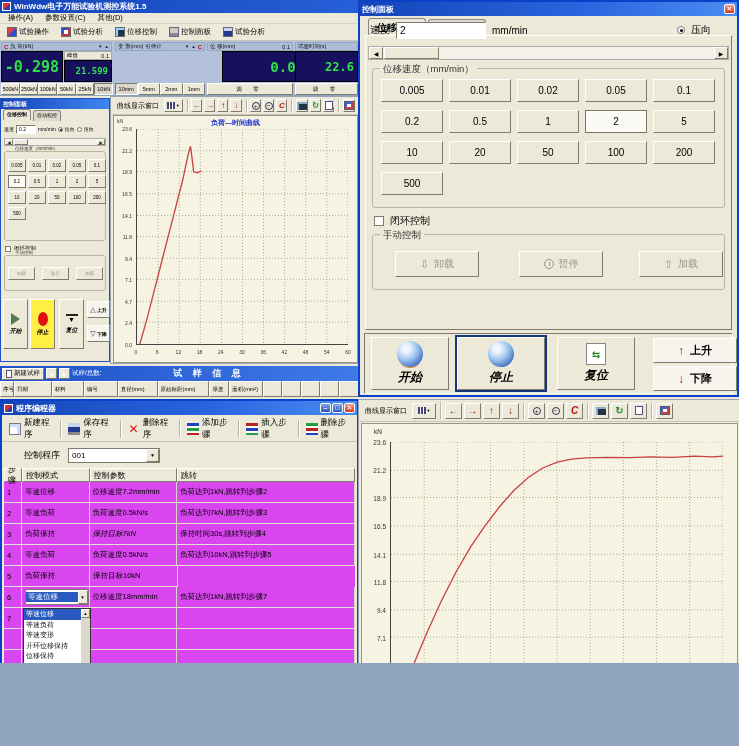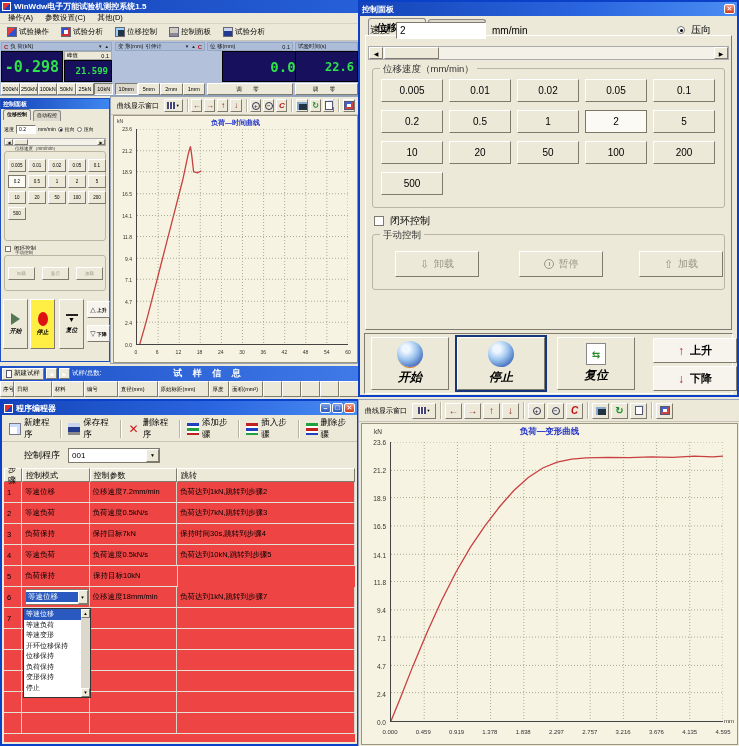--- a/index.html
+++ b/index.html
@@ -1,17 +1,17 @@
 <!DOCTYPE html>
 <html><head>
 <meta charset="utf-8">
 <style>
 *{margin:0;padding:0;box-sizing:border-box;font-family:"Liberation Sans","DejaVu Sans",sans-serif;}
 body{background:#8fa3bd;overflow:hidden}
-#screen{position:relative;width:739px;height:746px;background:#9aa8c0}
+#screen{position:relative;width:739px;height:663px;background:#9aa8c0}
 .win{position:absolute;background:#ece9d8}
 .tbar{height:13px;background:linear-gradient(90deg,#1544b8,#2a66e0 60%,#4a8cf2);color:#fff;font-size:8px;font-weight:bold;display:flex;align-items:center;padding:0 2px;gap:3px;white-space:nowrap;overflow:hidden}
 .appico{width:9px;height:9px;background:linear-gradient(135deg,#e03030 50%,#2040c0 50%);border:1px solid #fff;flex:none}
 .wbtns{margin-left:auto;display:flex;gap:1px}
 .wb{width:11px;height:10px;border:1px solid #fff;border-radius:2px;background:linear-gradient(#7da2e8,#2a56b8);color:#fff;font-size:7px;line-height:8px;text-align:center}
 .wb.close{background:linear-gradient(#f09a8a,#d03818)}
 .raised{border:1px solid;border-color:#fff #7f7a6e #7f7a6e #fff;background:#ece9d8}
 .sunken{border:1px solid;border-color:#7f7a6e #fff #fff #7f7a6e;background:#fff}
 .grp{position:absolute;border:1px solid #bab6a4;border-radius:3px}
 .leg{position:absolute;top:-6px;left:7px;background:#ece9d8;padding:0 3px;color:#333}
@@ -100,21 +100,21 @@
 .pe-ico{width:12px;height:12px;flex:none}
 .pe-new{background:#fff;border:1px solid #778;box-shadow:inset -3px 3px 0 #cdf}
 .pe-save{background:#203a90;box-shadow:inset 0 4px 0 #c8d4ee,inset 0 -3px 0 #888}
 .pe-del{background:none;color:#d01818;font-weight:bold;font-size:12px;line-height:12px;text-align:center}
 .pe-add{background:repeating-linear-gradient(#2040c0 0 3px,#fff 3px 5px,#20a040 5px 8px,#fff 8px 10px,#c02020 10px 12px)}
 .pe-ins{background:repeating-linear-gradient(#c02020 0 3px,#fff 3px 5px,#2040c0 5px 8px,#fff 8px 10px,#20a040 10px 12px)}
 .pe-rem{background:repeating-linear-gradient(#20a040 0 3px,#fff 3px 5px,#c02020 5px 8px,#fff 8px 10px,#2040c0 10px 12px)}
 #pe-progrow{position:absolute;top:43px;left:0;right:0;height:22px;display:flex;align-items:center;gap:8px;padding-left:22px;font-size:9px}
 #pe-combo{width:92px;height:15px;background:#fff;border:1px solid #7f7a6e;display:flex;align-items:center;font-size:8px;padding-left:3px}
 #pe-combo .cb-btn{margin-left:auto;width:13px;height:13px;font-size:5px;display:flex;align-items:center;justify-content:center}
-#pe-table{position:absolute;top:67px;left:2px;right:2px;bottom:2px;background:#ef4444;overflow:hidden}
+#pe-table{position:absolute;top:67px;left:2px;right:2px;bottom:2px;background:#d946ef;overflow:hidden}
 .pe-hrow,.pe-row{display:flex}
 .pe-hcell{height:14px;font-size:8px;display:flex;align-items:center;padding-left:3px;border:1px solid;border-color:#fff #7f7a6e #7f7a6e #fff;background:#ece9d8}
 .pe-cell{height:21px;font-size:7.5px;display:flex;align-items:center;padding-left:3px;border-right:1px solid #d8d4c8;border-bottom:1px solid #e4e0d4;white-space:nowrap;overflow:hidden}
 .combo{width:64px;height:16px;border:1px solid #7f7a6e;background:#fff;display:flex;align-items:center}
 .combo-text{flex:1;background:#2a5ac0;color:#fff;font-size:7.5px;padding-left:2px;white-space:nowrap;overflow:hidden}
 .combo-btn{width:10px;height:14px;font-size:4.5px;display:flex;align-items:center;justify-content:center}
 #pe-dropdown{position:absolute;left:19px;top:140px;width:68px;height:90px;background:#fff;border:1px solid #333;display:flex;z-index:5}
 #dd-items{flex:1}
 .dditem{height:10.5px;font-size:7px;padding-left:2px;white-space:nowrap;overflow:hidden;color:#111;display:flex;align-items:center}
 .dditem.sel{background:#2a5ac0;color:#fff}
@@ -548,21 +548,21 @@
         </div>
         <div class="pe-row">
           <span class="pe-cell" style="width: 18px;">2</span>
           <span class="pe-cell" style="width: 68px;">等速负荷</span>
           <span class="pe-cell" style="width: 88px;">负荷速度0.5kN/s</span>
           <span class="pe-cell" style="width: 179px;">负荷达到7kN,跳转到步骤3</span>
         </div>
         <div class="pe-row">
           <span class="pe-cell" style="width: 18px;">3</span>
           <span class="pe-cell" style="width: 68px;">负荷保持</span>
-          <span class="pe-cell" style="width: 88px;">保持目标7kN</span>
+          <span class="pe-cell" style="width: 88px; font-style: italic;">保持目标7kN</span>
           <span class="pe-cell" style="width: 179px;">保持时间30s,跳转到步骤4</span>
         </div>
         <div class="pe-row">
           <span class="pe-cell" style="width: 18px;">4</span>
           <span class="pe-cell" style="width: 68px;">等速负荷</span>
           <span class="pe-cell" style="width: 88px;">负荷速度0.5kN/s</span>
           <span class="pe-cell" style="width: 179px;">负荷达到10kN,跳转到步骤5</span>
         </div>
         <div class="pe-row">
           <span class="pe-cell" style="width: 18px;">5</span>
@@ -752,21 +752,20 @@
         <span class="cbtn g-green">↻</span>
         <span class="cbtn">
           <span class="g-copy"></span>
         </span>
         <span class="tsep"></span>
         <span class="cbtn">
           <span class="g-chart"></span>
         </span>
       </div>
     <div class="chart" id="chart1">
-      <div class="c-title">负荷—变形曲线</div>
       <div class="c-yunit">kN</div>
       <div class="ylabels">
           <div style="top: calc(100% - 3px);">0.0</div>
           <div style="top: calc(89.8305% - 3px);">2.4</div>
           <div style="top: calc(80.0847% - 3px);">4.7</div>
           <div style="top: calc(69.9153% - 3px);">7.1</div>
           <div style="top: calc(60.1695% - 3px);">9.4</div>
           <div style="top: calc(50% - 3px);">11.8</div>
           <div style="top: calc(40.2542% - 3px);">14.1</div>
           <div style="top: calc(30.0847% - 3px);">16.5</div>

